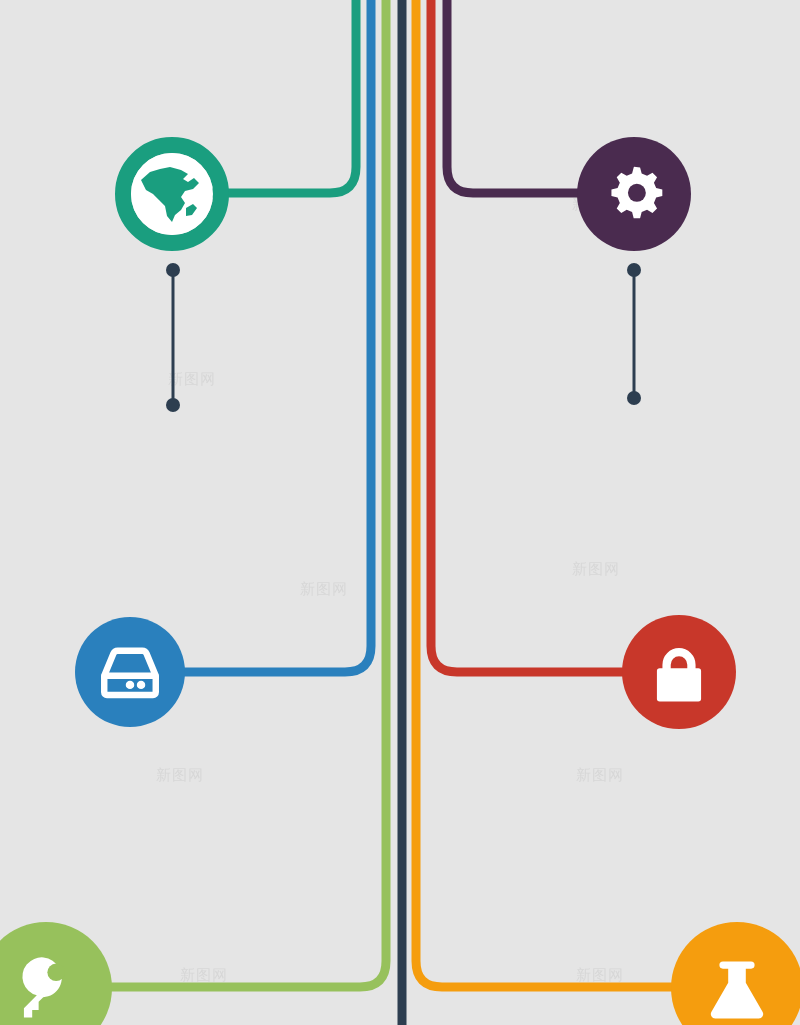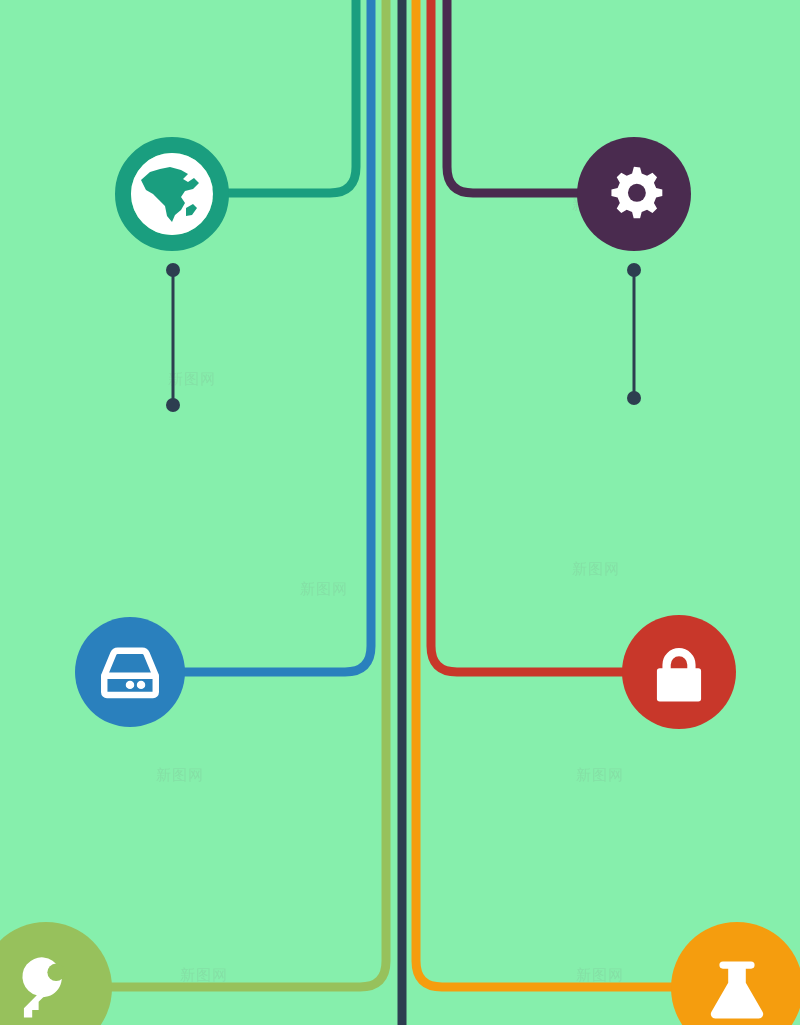--- a/index.html
+++ b/index.html
@@ -7,21 +7,21 @@
     padding: 0;
     background: #ffffff;
   }
   body {
     font-family: "Liberation Sans", sans-serif;
   }
   #canvas {
     position: relative;
     width: 800px;
     height: 1025px;
-    background: #86efac;
+    background: #e5e5e5;
     overflow: hidden;
   }
   #canvas svg.layer {
     position: absolute;
     top: 0;
     left: 0;
     width: 800px;
     height: 1025px;
     display: block;
   }

